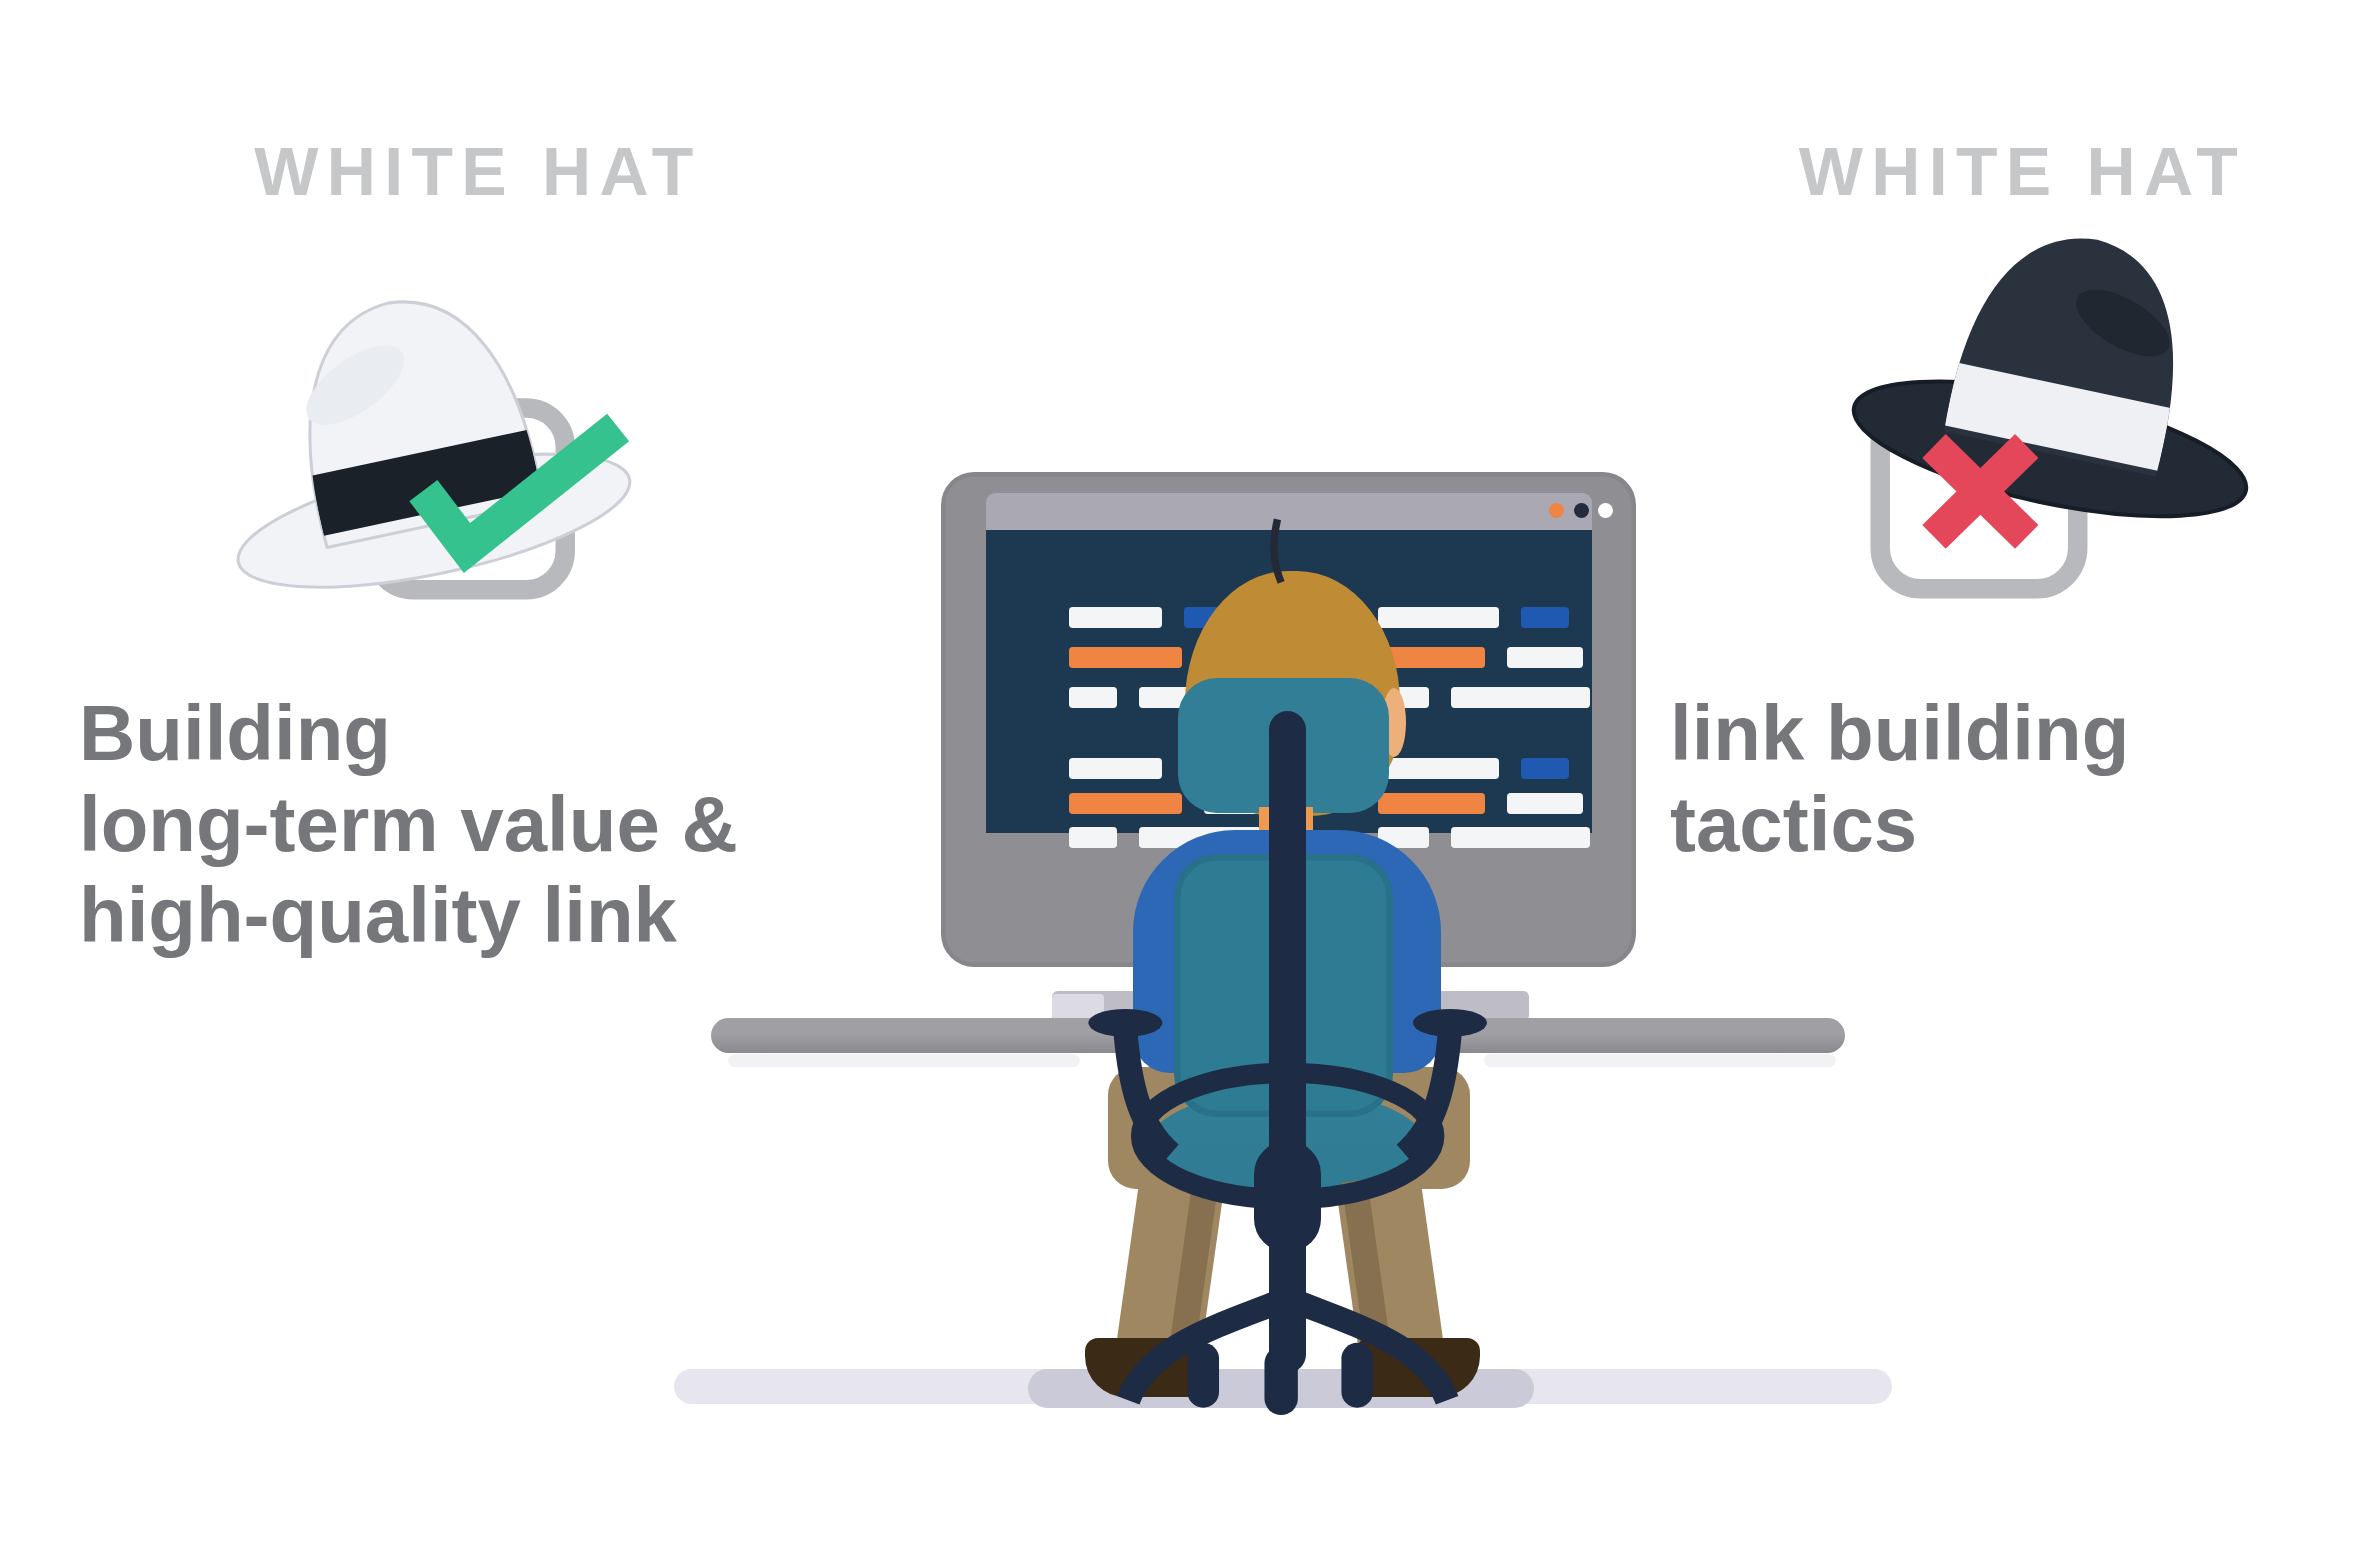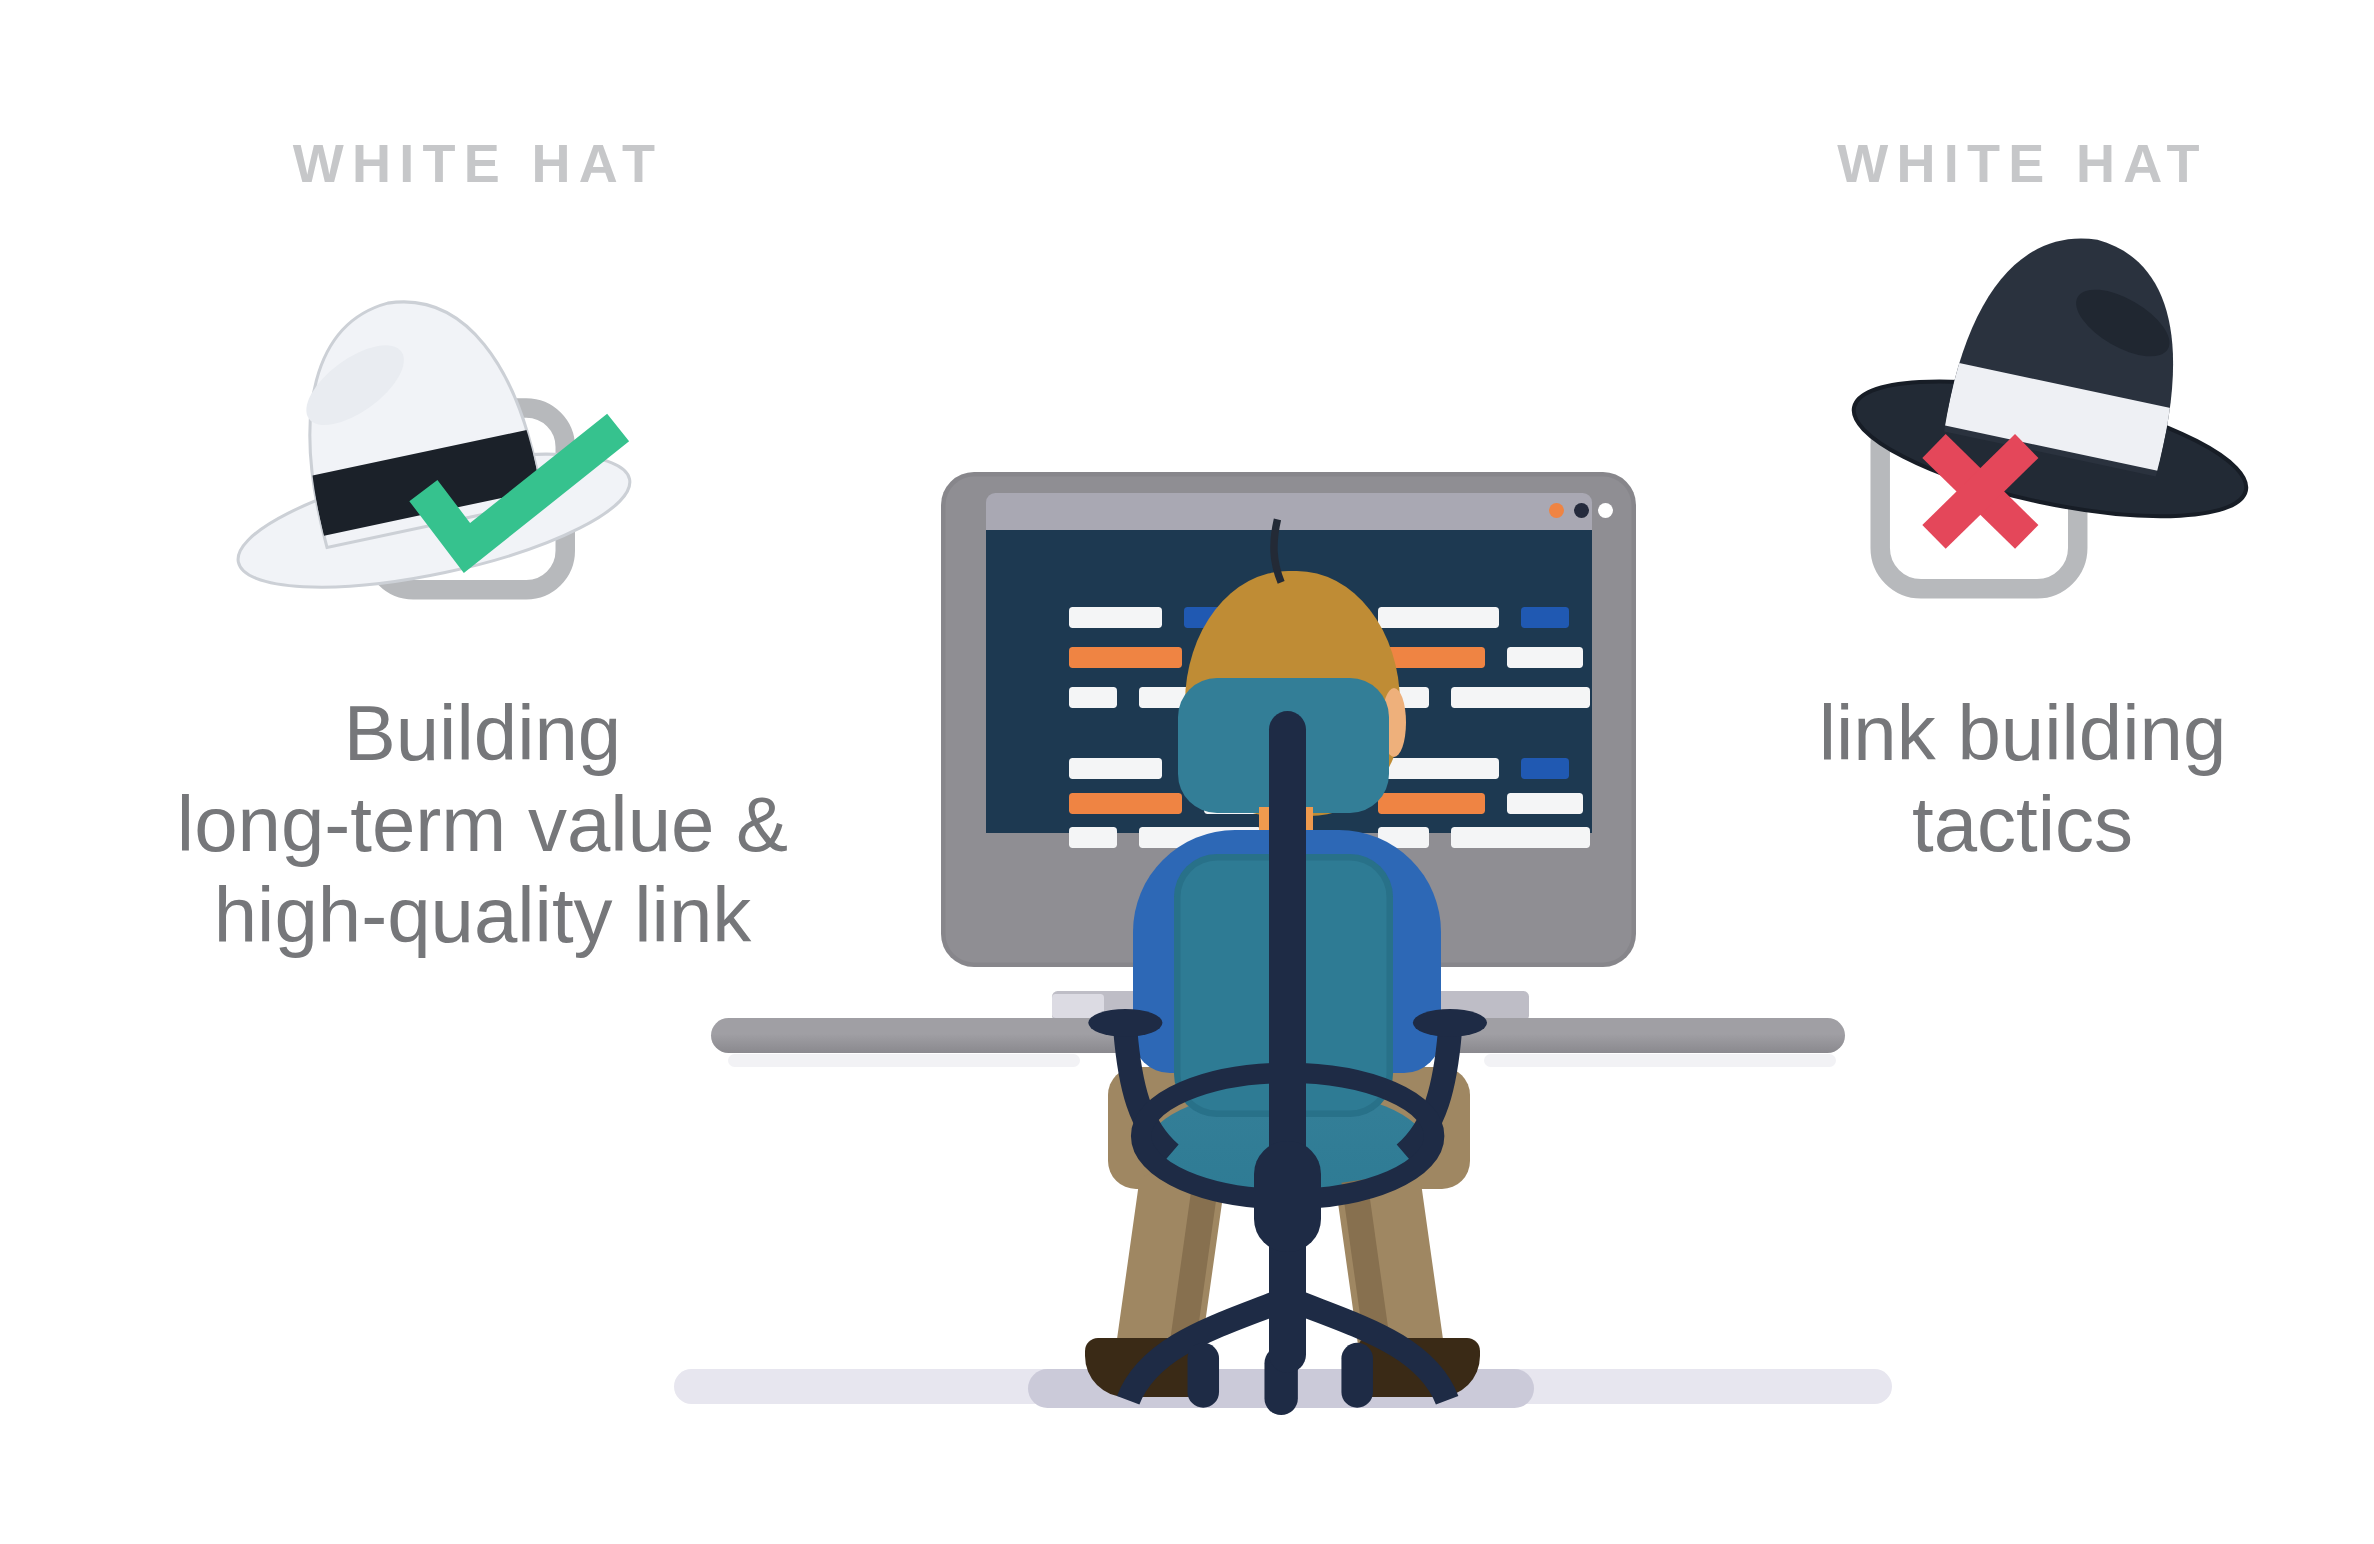--- a/index.html
+++ b/index.html
@@ -3,26 +3,26 @@
 <meta charset="utf-8">
 <style>
   html,body{margin:0;padding:0;}
   body{
     width:2375px;height:1544px;overflow:hidden;background:var(--bg,#ffffff);
     font-family:"Liberation Sans","DejaVu Sans",sans-serif;position:relative;
   }
   .abs{position:absolute;}
   
   .side-title{
-    font-size:54px;font-weight:700;letter-spacing:8.3px;color:var(--title_gray);
+    font-size:68px;font-weight:700;letter-spacing:8.3px;color:var(--title_gray);
     text-align:center;white-space:nowrap;
   }
   .side-text{
-    font-size:78px;font-weight:400;color:var(--text_gray);
-    text-align:center;line-height:91px;white-space:nowrap;
+    font-size:78px;font-weight:700;color:var(--text_gray);
+    line-height:91px;white-space:nowrap;
   }
   
   .monitor{
     left:941px;top:472px;width:695px;height:495px;border-radius:33px;
     background:var(--frame_gray);box-shadow:inset 0 0 0 4.6px rgba(0,0,0,0.05);
   }
   .titlebar{
     position:absolute;left:45px;top:21.3px;width:606px;height:37px;
     background:var(--titlebar);border-radius:9.3px 9.3px 0 0;
   }

